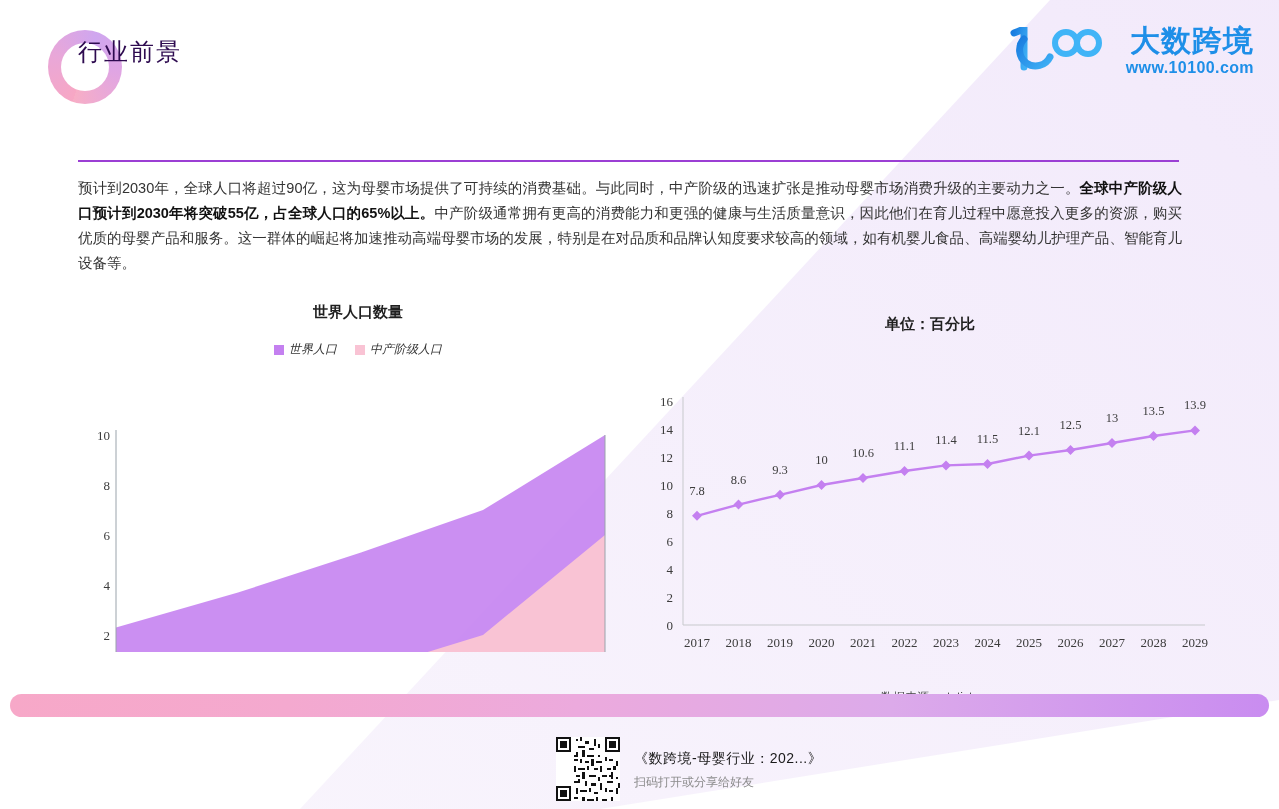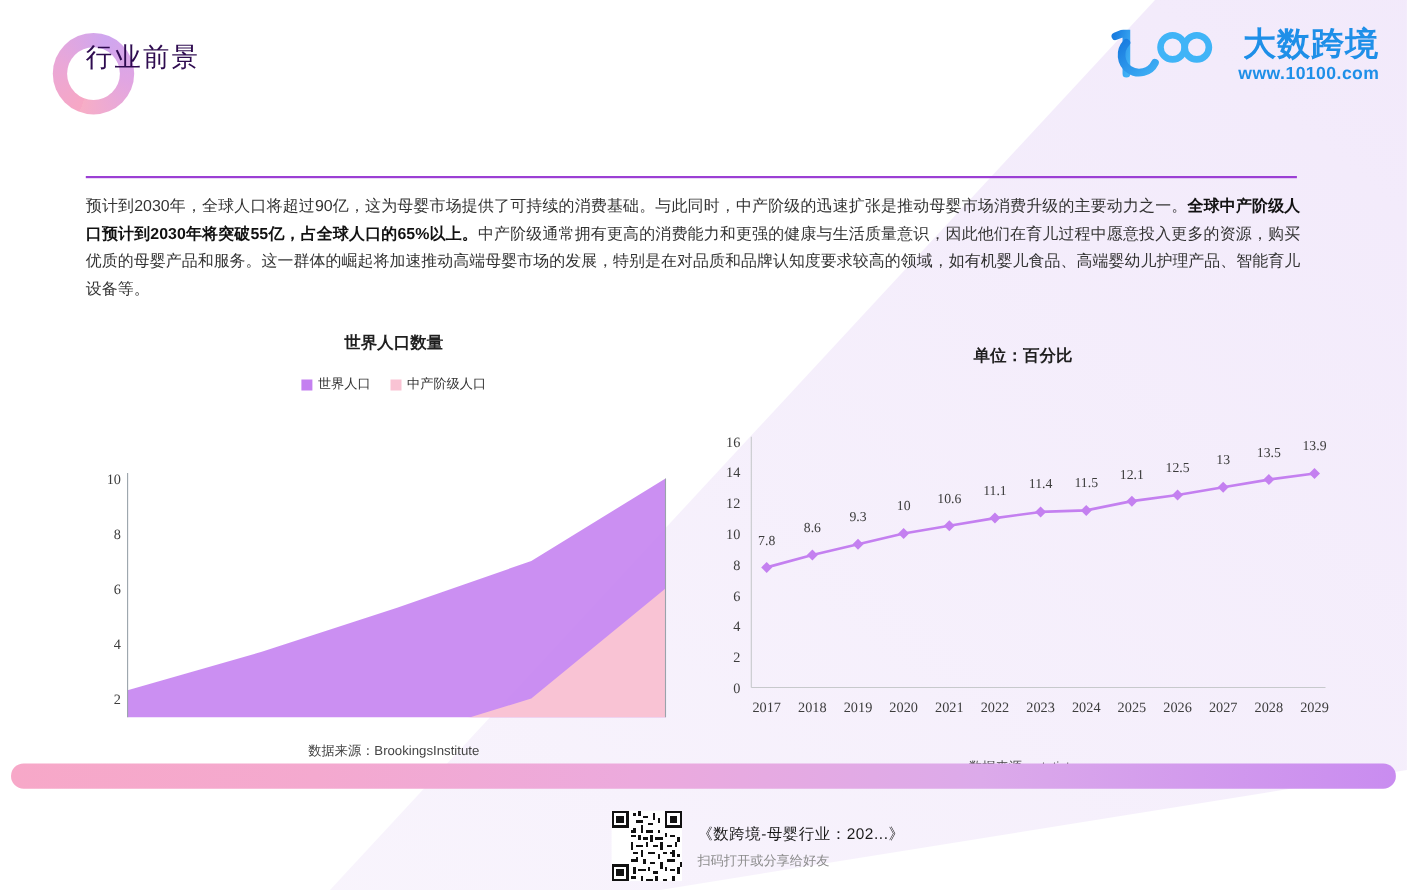--- a/index.html
+++ b/index.html
@@ -127,20 +127,21 @@
     font-size: 12px;
     color: #444444;
     margin-top: 8px;
   }
   .legend {
     display: flex;
     justify-content: center;
     gap: 18px;
     font-size: 12px;
     color: #333333;
+    font-style: italic;
   }
   .legend-item { display: flex; align-items: center; gap: 5px; }
   .legend-swatch { width: 10px; height: 10px; display: inline-block; }
 
   svg { display: block; }
   .axis-label { font-family: "Liberation Serif", serif; font-size: 13px; fill: #3c3c3c; }
   .pt-label { font-family: "Liberation Serif", serif; font-size: 12.5px; fill: #3c3c3c; }
 
   
   .footer-bar {
@@ -254,21 +255,20 @@
 
       <g>
         <text class="axis-label" x="38" y="345" text-anchor="middle">1950</text>
         <text class="axis-label" x="160" y="345" text-anchor="middle">1970</text>
         <text class="axis-label" x="283" y="345" text-anchor="middle">1990</text>
         <text class="axis-label" x="405" y="345" text-anchor="middle">2010</text>
         <text class="axis-label" x="527" y="345" text-anchor="middle">2030</text>
       </g>
     </svg>
 
-    <div class="chart-source" style="margin-top:22px;">数据来源：BrookingsInstitute</div>
   </div>
 
   <div class="chart-block" style="left:645px; top:312px; width:570px;">
     <div class="chart-title">
       <div>单位：百分比</div>
     </div>
 
     <svg width="570" height="330" viewBox="0 0 570 330" style="margin-top:22px;">
 
       <g>

